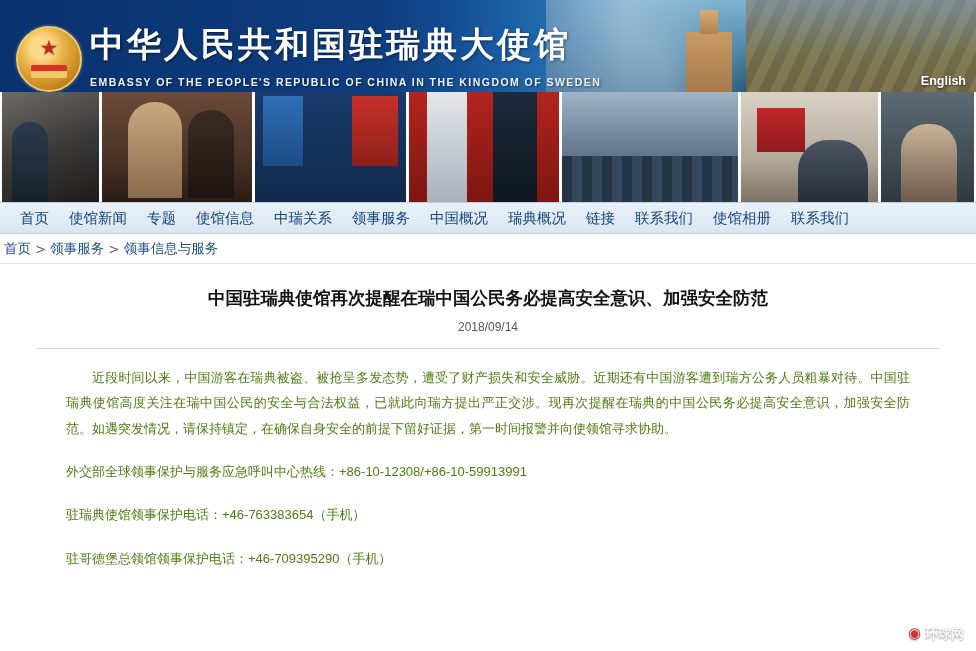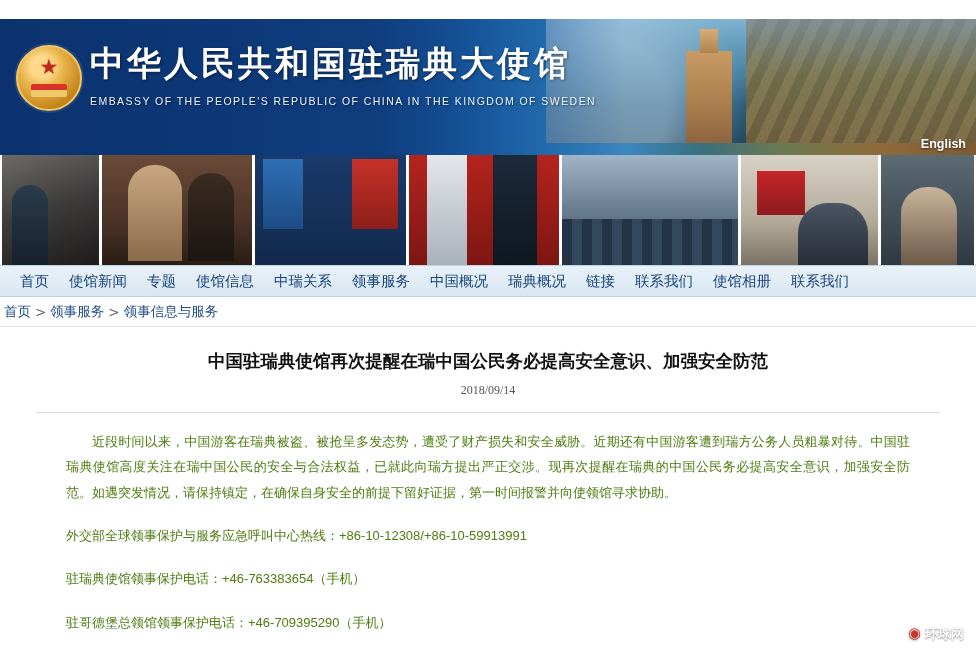--- a/index.html
+++ b/index.html
@@ -8,24 +8,23 @@
     width: 976px; height: 651px;
     background: #ffffff;
     font-family: "Liberation Sans", "DejaVu Sans", sans-serif;
     overflow: hidden;
   }
   #page { position: relative; width: 976px; height: 651px; overflow: hidden; }
 
   
   .banner {
     position: relative;
-    width: 976px; height: 136px;
+    width: 976px; height: 92px;
     background: linear-gradient(90deg, #0e3d75 0%, #13509a 28%, #1c63ad 45%, #2a7ab8 56%, #3b88bf 64%, #3a6f7e 72%, #6b7a52 80%, #8f6a3a 90%, #7c5a33 100%);
     overflow: hidden;
-    margin-top: 19px;
   }
   
   .banner-photo {
     position: absolute; top: 0; right: 0; width: 430px; height: 124px;
     background:
       radial-gradient(circle at 12% 70%, rgba(180,205,225,0.55) 0 18%, rgba(0,0,0,0) 38%),
       linear-gradient(180deg, #7fb3d2 0%, #4f87a8 40%, #2c5f7d 70%, #24485f 100%);
   }
   .banner-photo::after {
     content: "";
@@ -68,21 +67,21 @@
   }
   .banner-text { position: absolute; left: 90px; top: 22px; }
   .banner-cn {
     color: #ffffff; font-size: 34px; font-weight: bold; letter-spacing: 3px;
     font-family: "DejaVu Sans", "Liberation Sans", sans-serif;
     text-shadow: 1px 1px 3px rgba(0,0,0,.45);
     white-space: nowrap;
   }
   .banner-en {
     margin-top: 8px;
-    color: #eaf4ff; font-size: 10.5px; font-weight: normal; letter-spacing: 1.45px;
+    color: #eaf4ff; font-size: 10.5px; font-weight: bold; letter-spacing: 1.45px;
     text-shadow: 1px 1px 2px rgba(0,0,0,.5);
     white-space: nowrap;
   }
   .lang-link {
     position: absolute; right: 10px; bottom: 4px;
     color: #ffffff; font-size: 12.5px; font-weight: bold;
     text-decoration: none; text-shadow: 0 1px 2px rgba(0,0,0,.6); padding-left: 12px;
   }
 
   
@@ -136,21 +135,21 @@
 
   
   .article { padding: 18px 36px 0 36px; }
   .article h1 {
     margin: 4px 0 0 0; text-align: center;
     font-size: 17.5px; font-weight: bold; color: #111;
     font-family: "DejaVu Sans", "Liberation Sans", sans-serif;
   }
   .article .date {
     text-align: center; margin-top: 10px; font-size: 12px; color: #555;
-    font-family: Liberation Serif, serif;
+    font-family: Liberation Sans, sans-serif;
   }
   .divider { margin: 14px 0 0 0; border-top: 1px solid #dcdcdc; }
   .body { padding: 16px 30px 0 30px; }
   .body p {
     margin: 0 0 18px 0;
     font-size: 13px; line-height: 1.95; color: #4d7c0f;
     text-align: justify;
     font-family: Liberation Sans, sans-serif;
   }
   .body p.indent { text-indent: 2em; }

